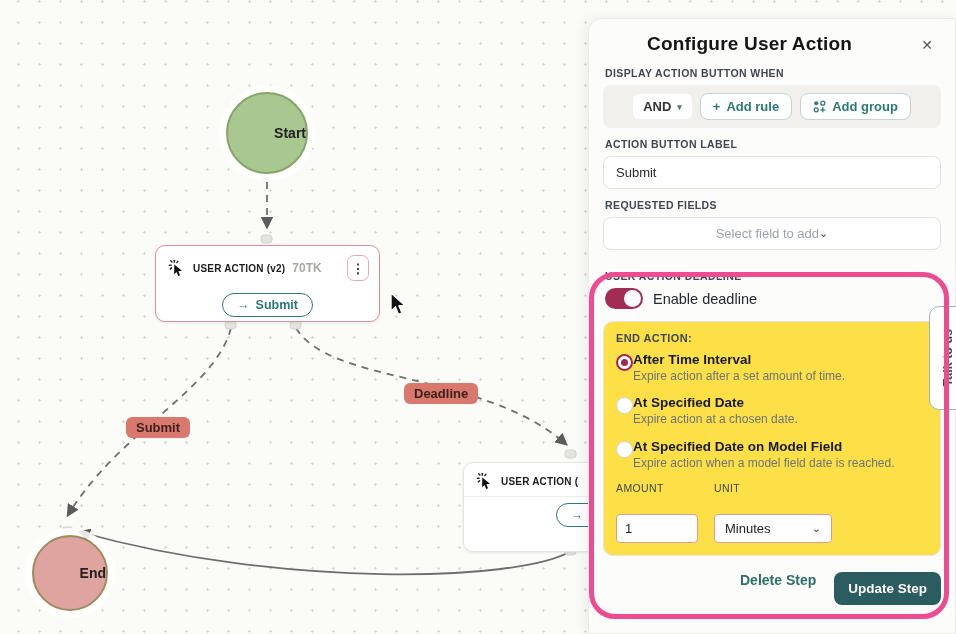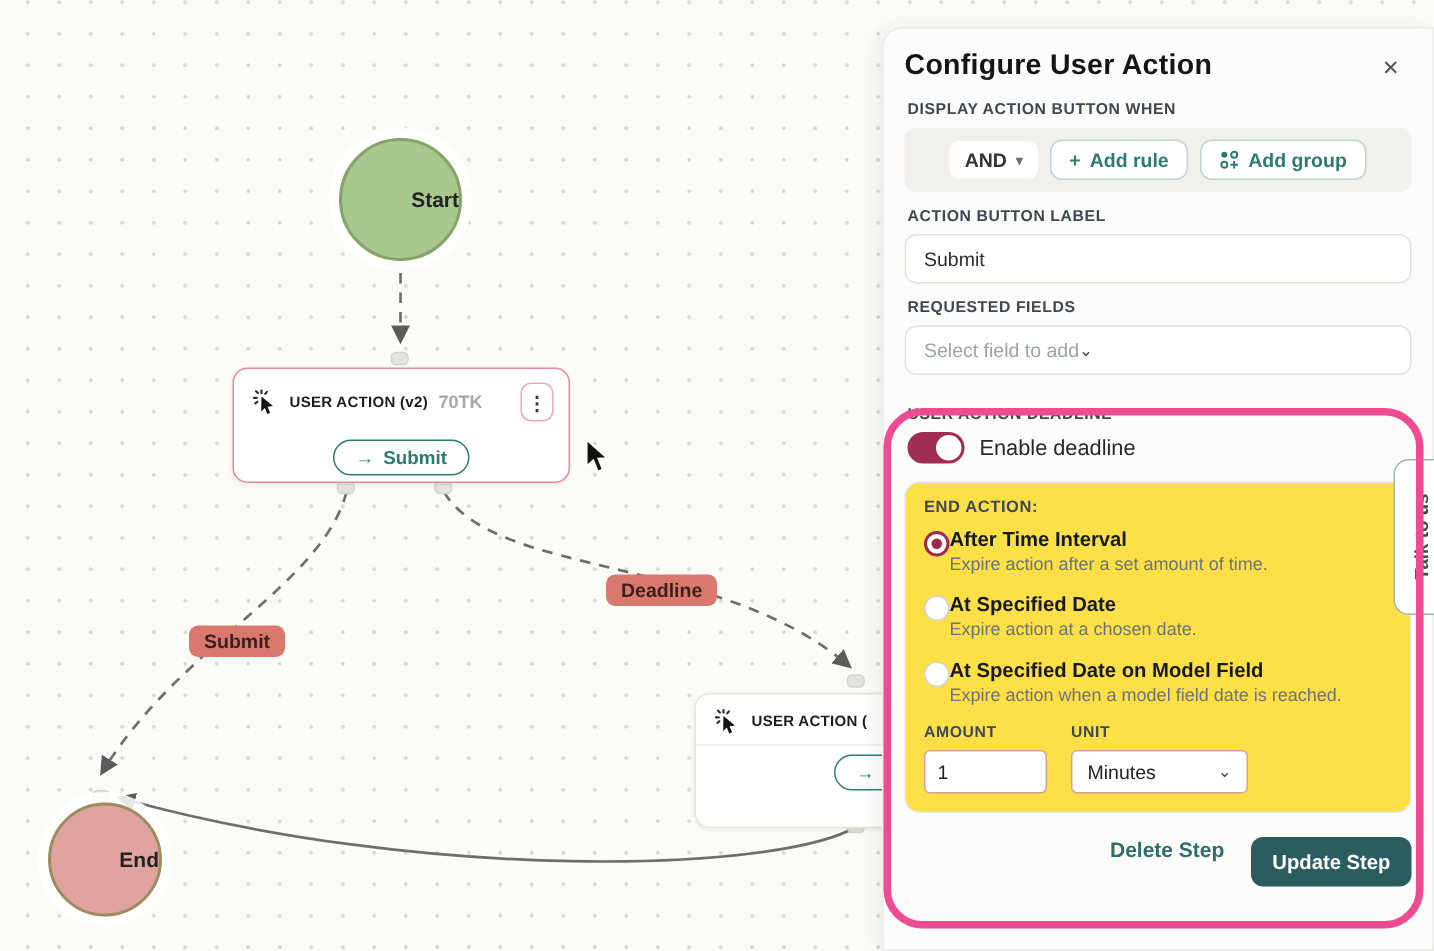--- a/index.html
+++ b/index.html
@@ -38,52 +38,52 @@
     padding:3px 10px; border-radius:6px; z-index:12; }
   #submit-edge-label { left:126px; top:417px; }
   #deadline-edge-label { left:404px; top:383px; }
 
   svg.edges { position:absolute; left:0; top:0; z-index:5; }
 
   
   #panel { position:absolute; left:588px; top:18px; width:368px; height:616px; background:#fcfcfb;
     border-radius:14px 0 0 0; border:1px solid #eceae6; box-shadow:-4px 0 14px rgba(0,0,0,.06);
     padding:14px 14px 0 14px; z-index:30; }
-  .panel-header { display:flex; align-items:flex-start; justify-content:space-between; margin-bottom:12px; }
+  .panel-header { display:flex; align-items:flex-start; justify-content:space-between; margin-bottom:12px;margin-left:44px; }
   .panel-title { font-size:19px; font-weight:bold; color:#151515; letter-spacing:.2px; }
   .close-btn { font-size:14px; color:#555; cursor:pointer; padding:4px 8px 0 0; }
   .field-label { font-size:10.5px; font-weight:bold; color:#3f4750; letter-spacing:.4px; margin:10px 2px 6px; }
   .combinator-strip { background:#f1f0ec; border-radius:8px; padding:8px; display:flex; gap:8px; align-items:center;justify-content:center; }
   .and-select { background:#fff; border-radius:6px; padding:5px 10px; font-size:13px; font-weight:bold; color:#333;
     display:flex; align-items:center; gap:6px; cursor:pointer; }
   .chev { font-size:9px; color:#5d7470; }
   .strip-btn { background:#fff; border:1px solid #c3d4d0; border-radius:8px; color:#2c7a74; font-weight:bold;
     font-size:13px; padding:5px 12px; display:flex; align-items:center; gap:6px; cursor:pointer; }
   .text-input, .select-box { width:100%; background:#fff; border:1px solid #e4e2dd; border-radius:8px;
     font-size:13px; color:#2b2b2b; padding:8px 12px; font-family:"Liberation Sans",sans-serif; }
-  .select-box { display:flex; justify-content:flex-start; align-items:center; cursor:pointer; }
+  .select-box { display:flex; justify-content:center; align-items:center; cursor:pointer; }
   .placeholder { color:#9ca3ab; }
   .select-chev { color:#444; font-size:11px; }
 
   .toggle-row { display:flex; align-items:center; gap:10px; margin:4px 2px 12px; }
   .toggle { width:38px; height:21px; border-radius:11px; background:#a12d55; position:relative; cursor:pointer; flex:0 0 auto; }
   .toggle .knob { position:absolute; right:2px; top:2px; width:17px; height:17px; border-radius:50%; background:#fff; }
   .toggle-label { font-size:14.5px; color:#24292e; }
 
   .end-action-card { background:#fde047; border:1px solid #e7e5e0; border-radius:10px; padding:10px 12px 12px; }
   .card-label { font-size:11px; font-weight:bold; color:#3f4750; letter-spacing:.4px; margin-bottom:8px; }
   .radio-row { display:flex; margin-bottom:11px; cursor:pointer; }
   .radio { width:17px; height:17px; border-radius:50%; background:#fff; border:1.5px solid #cfd2d6; flex:0 0 auto; margin-top:2px;
     display:flex; align-items:center; justify-content:center; }
   .radio.selected { border:2.5px solid #9e2950; }
   .radio.selected::after { content:""; width:7px; height:7px; border-radius:50%; background:#9e2950; }
   .radio-title { font-size:13.5px; font-weight:bold; color:#17191c; line-height:1.25; }
   .radio-desc { font-size:12px; color:#6d7379; line-height:1.3; }
   .amount-unit { display:flex; gap:16px; margin-top:2px; }
-  .au-label { font-size:10.5px; font-weight:bold; color:#3f4750; letter-spacing:.4px; margin-bottom:6px; }
+  .au-label { font-size:10.5px; font-weight:normal; color:#3f4750; letter-spacing:.4px; margin-bottom:20px; }
   .amount-input { width:82px; border:1px solid #da9e98; border-radius:4px; background:#fff; padding:6px 8px; font-size:13px;
     font-family:"Liberation Sans",sans-serif; color:#222; }
   .unit-select { width:118px; border:1px solid #da9e98; border-radius:4px; background:#fff; padding:6px 10px; font-size:13px;
     color:#222; display:flex; justify-content:space-between; align-items:center; cursor:pointer; }
   .panel-footer { display:flex; justify-content:flex-end; align-items:flex-start; gap:18px; margin-top:16px; }
   .delete-btn { color:#2c6e6a; font-weight:bold; font-size:14px; background:none; border:none; cursor:pointer;
     font-family:"Liberation Sans",sans-serif; }
   .update-btn { background:#2b5d60; color:#fff; font-weight:bold; font-size:13.5px; border:none; border-radius:8px;
     padding:9px 14px; cursor:pointer; font-family:"Liberation Sans",sans-serif; }
 

